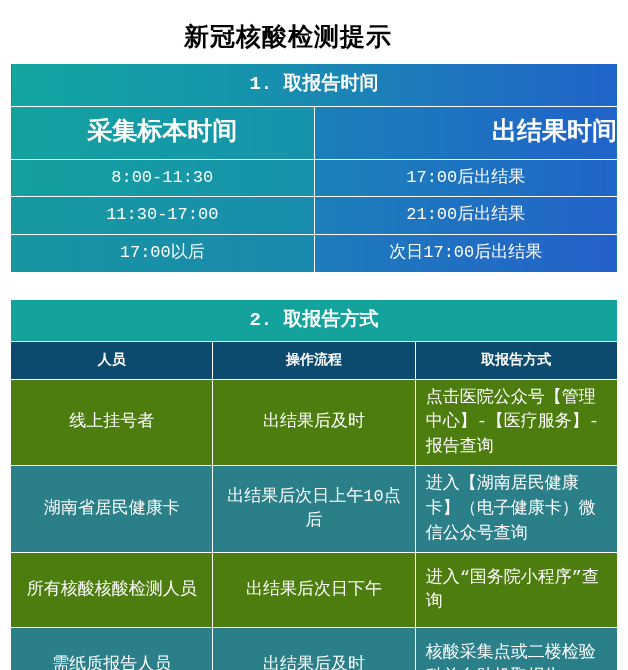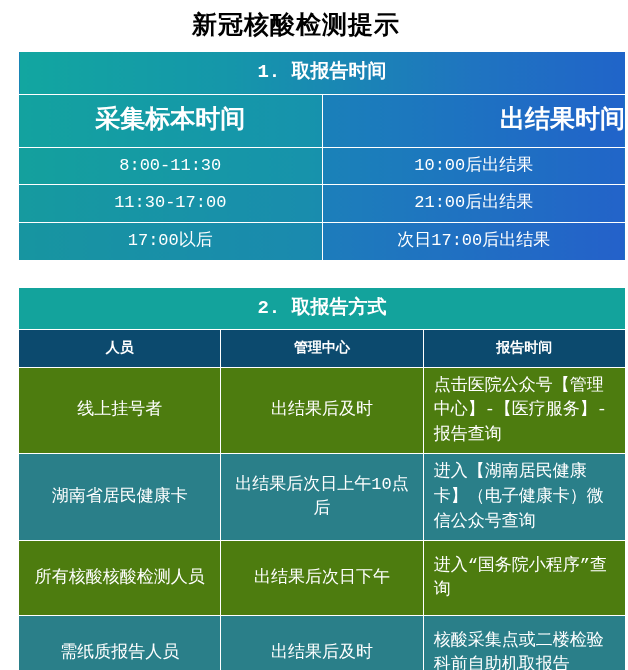--- a/index.html
+++ b/index.html
@@ -12,22 +12,21 @@
     height: 670px;
     font-family: "Liberation Serif", serif;
     color: #ffffff;
     overflow: hidden;
   }
   .page {
     width: 576px;
     height: 670px;
     position: relative;
     box-sizing: border-box;
-    padding: 0 10px;
-    margin-left: 8px;
+    padding: 12px 10px;
   }
   .doc-title {
     text-align: center;
     color: #000000;
     font-size: 25px;
     font-weight: bold;
     letter-spacing: 1px;
     padding: 8px 0 10px 0;
     font-family: "Liberation Serif", serif;
   }
@@ -110,21 +109,21 @@
     <tbody>
         <tr>
       <td class="sec-head" colspan="2">1. 取报告时间</td>
     </tr>
     <tr>
       <td class="col-head left">采集标本时间</td>
       <td class="col-head right">出结果时间</td>
     </tr>
     <tr>
       <td class="r1 left">8:00-11:30</td>
-      <td class="r1 right">10:00后出结果</td>
+      <td class="r1 right">17:00后出结果</td>
     </tr>
     <tr>
       <td class="r2 left">11:30-17:00</td>
       <td class="r2 right">21:00后出结果</td>
     </tr>
     <tr>
       <td class="r3 left">17:00以后</td>
       <td class="r3 right">次日17:00后出结果</td>
     </tr>
   </tbody>
@@ -132,22 +131,22 @@
 
   <div class="gap"></div>
 
   <table class="t2">
     <tbody>
         <tr>
       <td class="sec-head" colspan="3">2. 取报告方式</td>
     </tr>
     <tr>
       <td class="col-head c1">人员</td>
-      <td class="col-head c2">管理中心</td>
-      <td class="col-head">报告时间</td>
+      <td class="col-head c2">操作流程</td>
+      <td class="col-head">取报告方式</td>
     </tr>
     <tr>
       <td class="cell c1">线上挂号者</td>
       <td class="cell c2">出结果后及时</td>
       <td class="cell wide">点击医院公众号【管理中心】-【医疗服务】-报告查询</td>
     </tr>
     <tr>
       <td class="cell alt c1">湖南省居民健康卡</td>
       <td class="cell alt c2">出结果后次日上午10点后</td>
       <td class="cell alt wide">进入【湖南居民健康卡】（电子健康卡）微信公众号查询</td>

